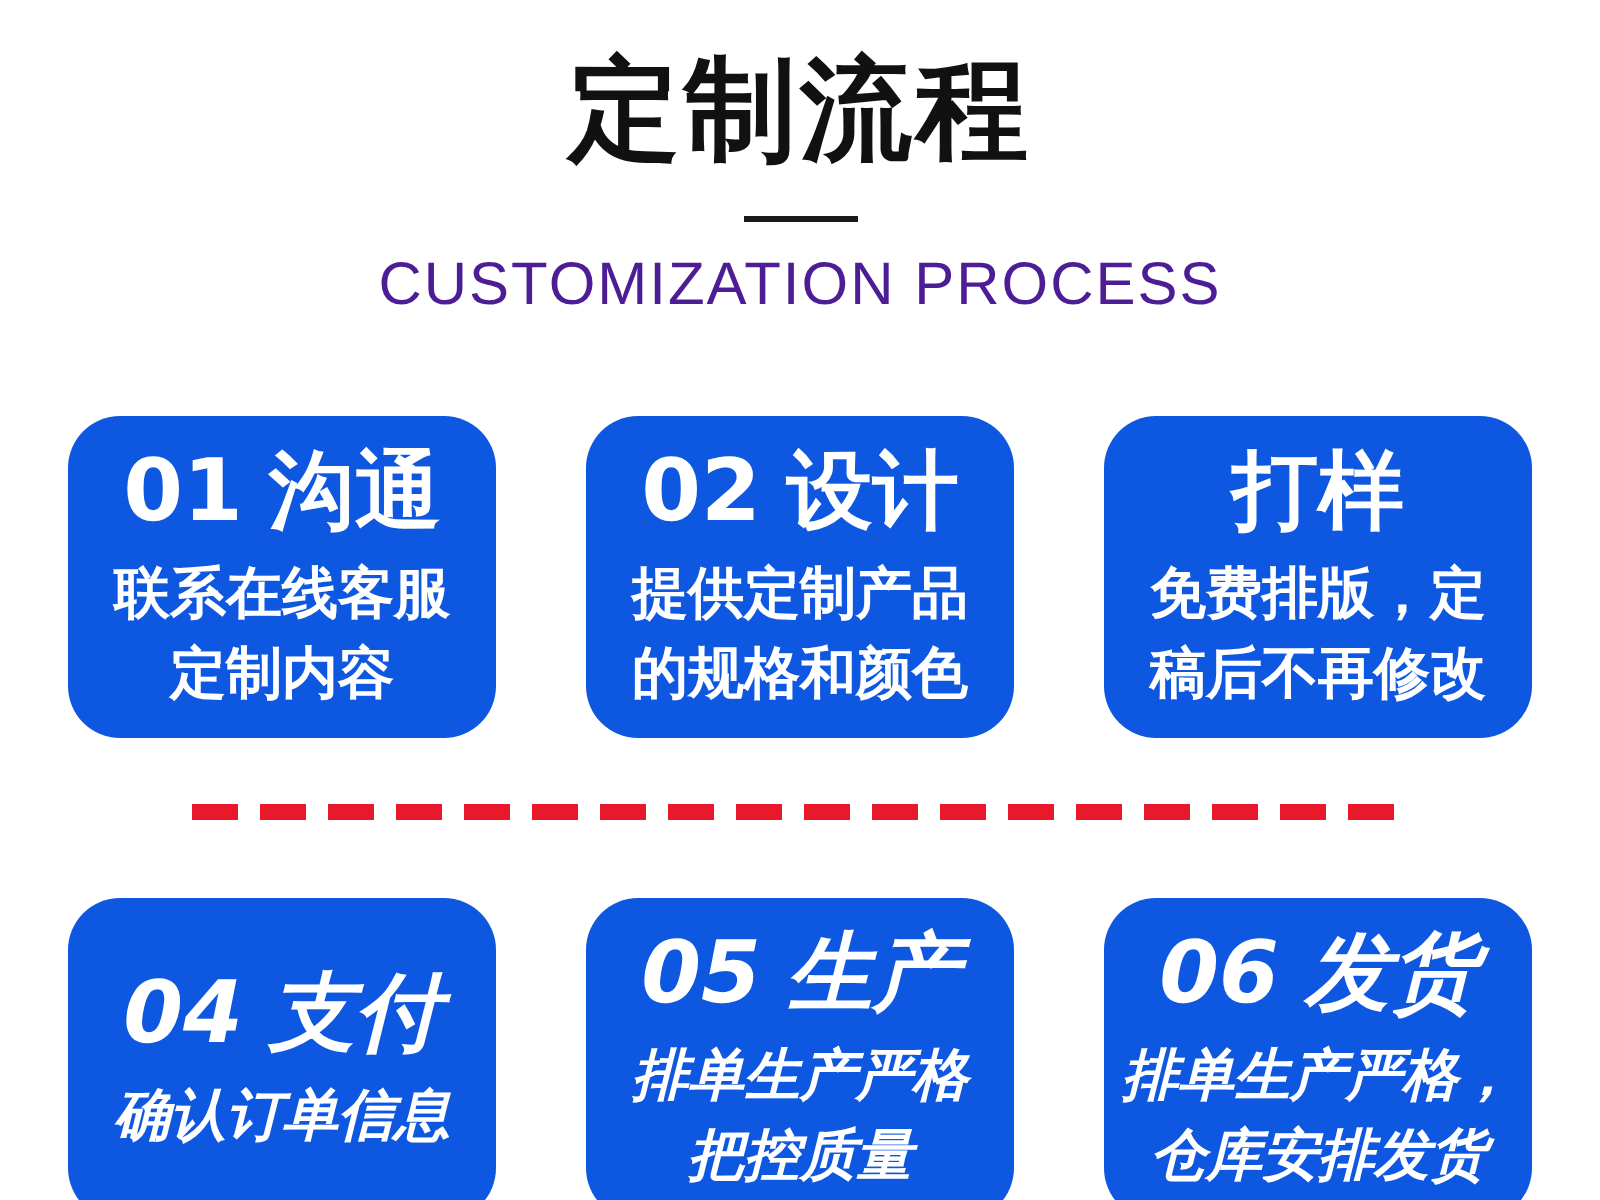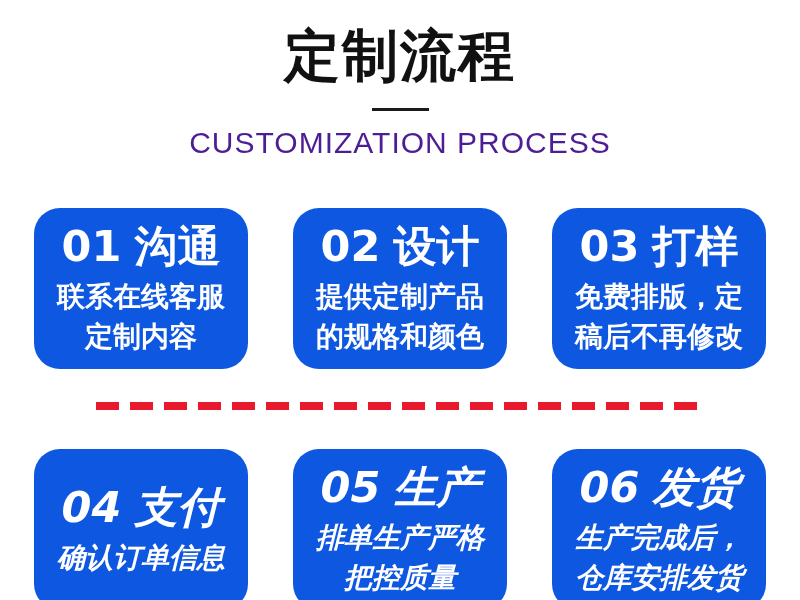--- a/index.html
+++ b/index.html
@@ -112,21 +112,20 @@
     <div class="step">
       <div class="step-heading">
         <span>02</span>
         <span>设计</span>
       </div>
       <div class="step-line">提供定制产品</div>
       <div class="step-line">的规格和颜色</div>
     </div>
     <div class="step">
       <div class="step-heading">
-        <span>03</span>
         <span>打样</span>
       </div>
       <div class="step-line">免费排版，定</div>
       <div class="step-line">稿后不再修改</div>
     </div>
   </div>
 
   <div class="dashed-separator"></div>
 
   <div class="steps-row row-2">
@@ -143,18 +142,18 @@
         <span>生产</span>
       </div>
       <div class="step-line">排单生产严格</div>
       <div class="step-line">把控质量</div>
     </div>
     <div class="step">
       <div class="step-heading">
         <span>06</span>
         <span>发货</span>
       </div>
-      <div class="step-line">生产完成后，</div>
+      <div class="step-line">排单生产严格，</div>
       <div class="step-line">仓库安排发货</div>
     </div>
   </div>
 
 </div>
 
 </body></html>

